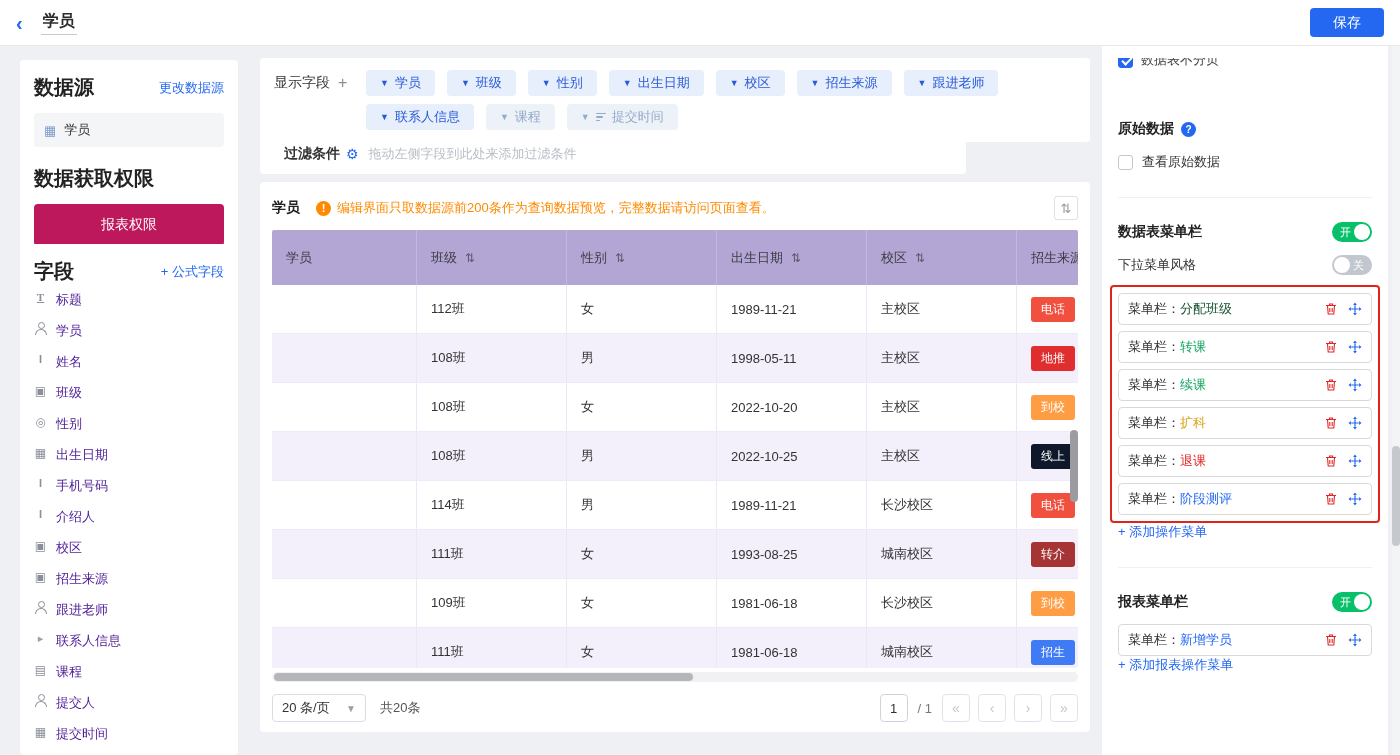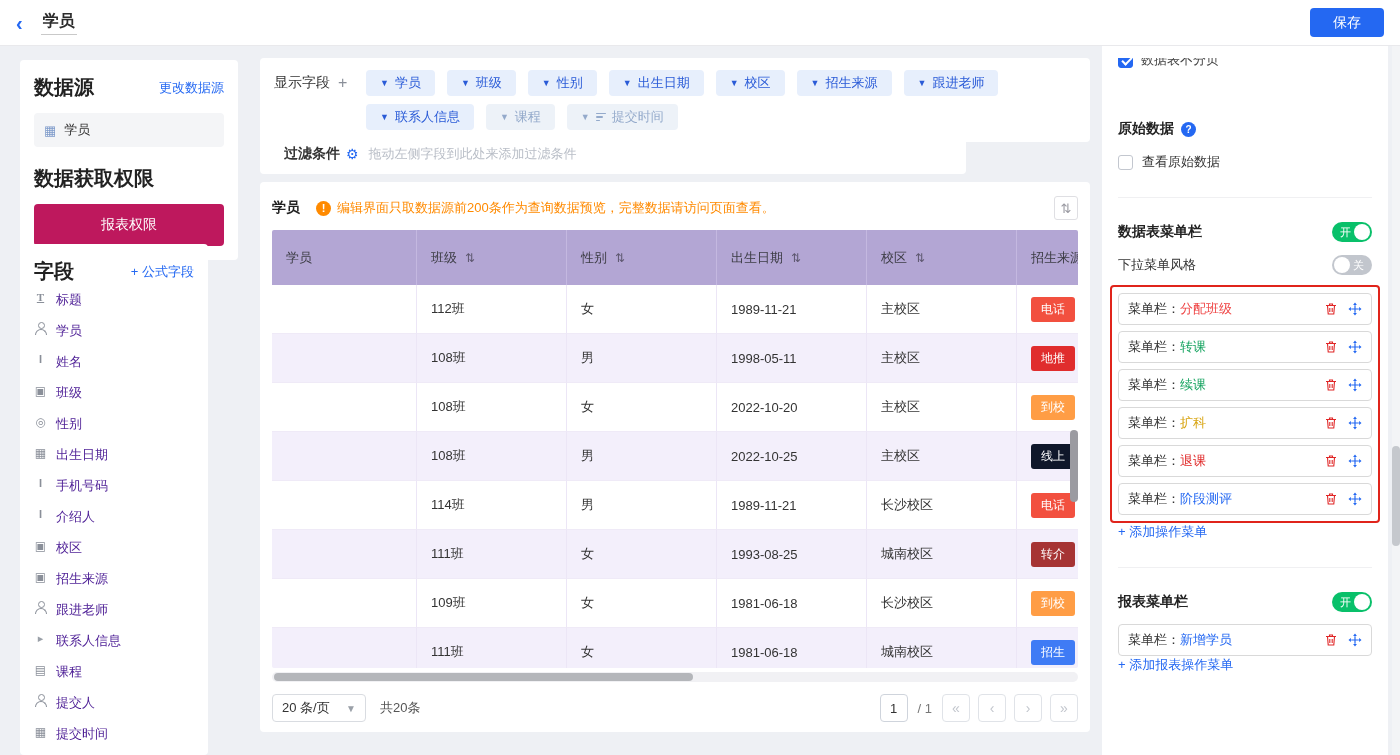--- a/index.html
+++ b/index.html
@@ -7,21 +7,21 @@
 .card{position:absolute;background:#fff;border-radius:4px}
 
 
 .topbar{position:absolute;top:0;left:0;right:0;height:46px;background:#fff;border-bottom:1px solid #e9e9ec;z-index:6;display:flex;align-items:center;padding:0 16px}
 .back{color:#2468f2;font-size:20px;font-weight:700;cursor:pointer;line-height:1}
 .pg-title{margin-left:18px;font-size:16px;font-weight:700;color:#2b2b2b;border-bottom:1px solid #c9c9c9;padding:0 2px 2px}
 .save-btn{margin-left:auto;width:74px;height:29px;background:#2468f2;color:#fff;border:none;border-radius:4px;font-size:14px;cursor:pointer}
 
 
 .lcard1{left:20px;top:60px;width:218px;padding:14px}
-.lcard2{left:20px;top:244px;width:188px;height:511px;padding:14px;overflow:hidden}
+.lcard2{left:20px;top:244px;width:218px;height:511px;padding:14px;overflow:hidden}
 .row-between{display:flex;align-items:center;justify-content:space-between}
 .sec-h{font-size:20px;font-weight:700;color:#222}
 .blue-link{color:#2468f2;font-size:13px;cursor:pointer;text-decoration:none}
 .ds-item{margin-top:12px;height:34px;background:#f4f5f7;border-radius:4px;display:flex;align-items:center;gap:8px;padding:0 10px;color:#333}
 .ds-ic{color:#7e9bca;font-size:13px}
 .perm-h{margin-top:18px}
 .perm-btn{margin-top:12px;width:100%;height:42px;background:#be185d;color:#fff;border:none;border-radius:4px;font-size:14px;cursor:pointer}
 .f-list{margin-top:6px}
 .f-item{display:flex;align-items:flex-start;gap:9px;height:31px;color:#4c1d95;cursor:pointer}
 .ficon{position:relative;width:13px;height:13px;flex:none;display:inline-flex;align-items:center;justify-content:center;color:#8a8f99;font-size:11px;line-height:1}
@@ -435,21 +435,21 @@
     <span>下拉菜单风格</span>
     <span class="tog off">
         <span class="knob"></span>
         <span class="t-label">关</span>
       </span>
   </div>
 
   <div class="redbox">
     <div class="menu-row">
       <span>菜单栏：</span>
-      <span style="color: #ef4444;">分配班级</span>
+      <span style="color: #14532d;">分配班级</span>
       <span class="m-icons">
         <svg width="14" height="14" viewBox="0 0 14 14">
             <path d="M2 3.5h10M5.5 3.5V2h3v1.5M3.5 3.5l.7 8.5h5.6l.7-8.5M5.8 6v4M8.2 6v4" stroke="#e02626" fill="none" stroke-width="1.1"></path>
           </svg>
         <svg width="14" height="14" viewBox="0 0 14 14">
             <path d="M7 3.2v7.6M3.2 7h7.6" stroke="#2468f2" stroke-width="1.2"></path>
             <path d="M7 0.5l1.9 2.4H5.1zM7 13.5l1.9-2.4H5.1zM0.5 7l2.4-1.9v3.8zM13.5 7l-2.4-1.9v3.8z" fill="#2468f2"></path>
           </svg>
       </span>
     </div>

